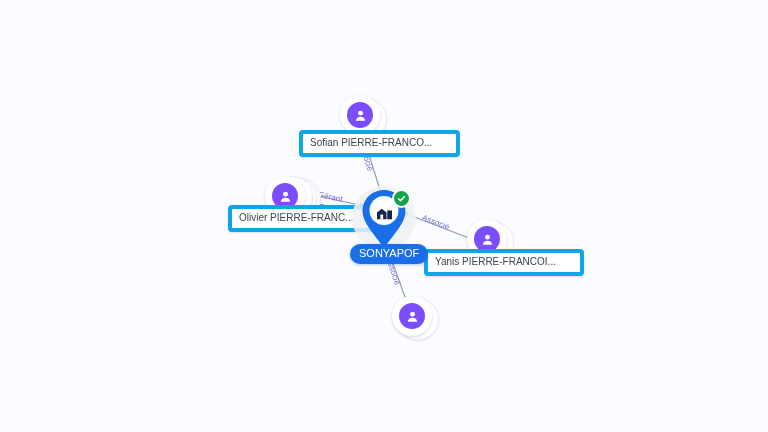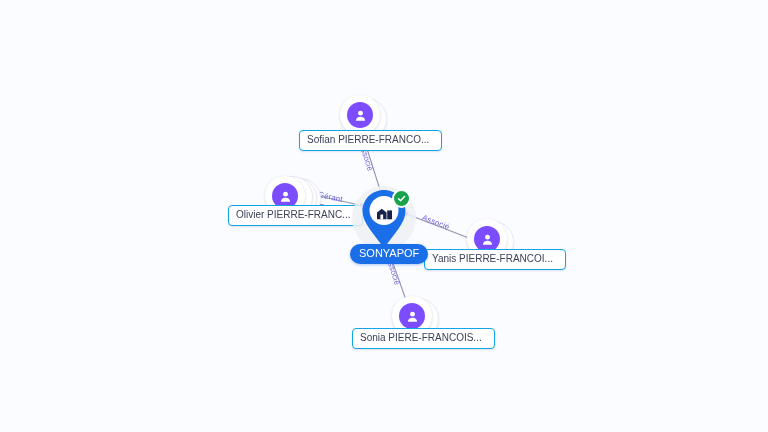--- a/index.html
+++ b/index.html
@@ -63,23 +63,23 @@
     display: flex;
     align-items: center;
     justify-content: center;
   }
   .avatar-circle svg { display: block; }
 
   
   .node-label {
     position: absolute;
     background: #ffffff;
-    border: 1px solid #0ea5e9;
+    border: 4px solid #0ea5e9;
     border-radius: 4px;
-    padding: 3px 12px 4px 7px;
+    padding: 3px 24px 4px 7px;
     font-size: 10px;
     line-height: 12px;
     color: #3c4257;
     white-space: nowrap;
     box-shadow: 0 1px 2px rgba(40,50,90,0.13);
   }
 
   
   .company-node {
     position: absolute;
@@ -225,21 +225,20 @@
     <div class="stack-card" style="left:5px; top:2px;"></div>
     <div class="avatar-ring">
       <div class="avatar-circle">
         <svg width="15" height="15" viewBox="0 0 24 24" fill="#ffffff">
           <circle cx="12" cy="8.2" r="3.9"></circle>
           <path d="M4.6 20.5c0-4.1 3.3-6.6 7.4-6.6s7.4 2.5 7.4 6.6z"></path>
         </svg>
       </div>
     </div>
   </div>
-  <div class="node-label" style="left:352px; top:328px;">Sonia PIERE-FRANCOIS...</div>
 
   <div class="company-node" style="left:352px; top:186px;">
     <div class="pin-halo"></div>
 
     <svg class="pin-shape" width="48" height="62" viewBox="0 0 48 62">
       <path d="M24 2 C12 2 2.5 11.3 2.5 23 C2.5 35 14 46 24 60 C34 46 45.5 35 45.5 23 C45.5 11.3 36 2 24 2 Z" fill="#1a6fe8"></path>
       <circle cx="24" cy="22.5" r="14.5" fill="#ffffff"></circle>
     </svg>
 
     <div class="pin-icon">

